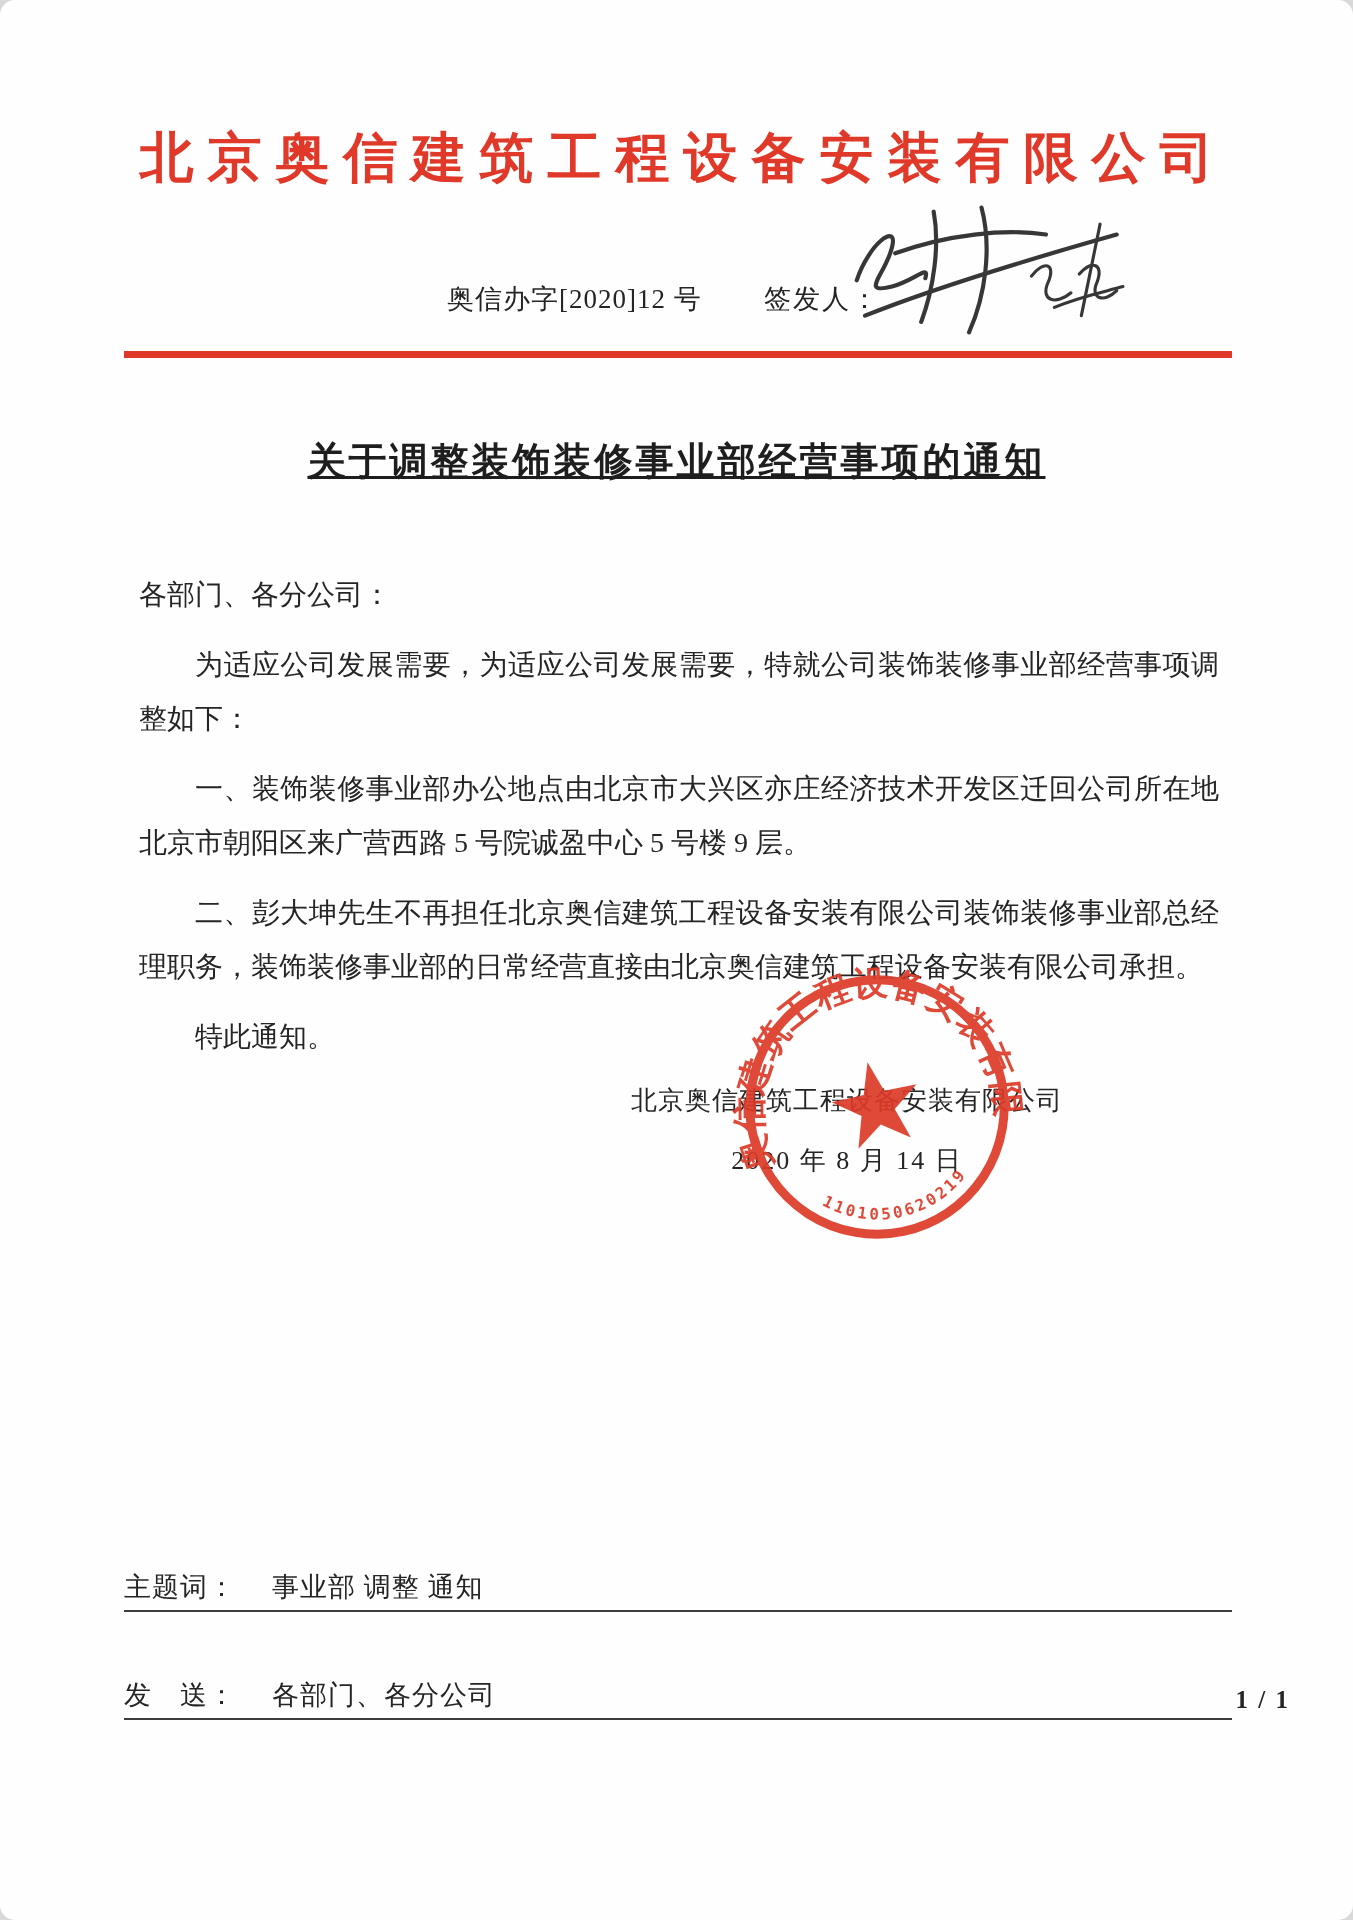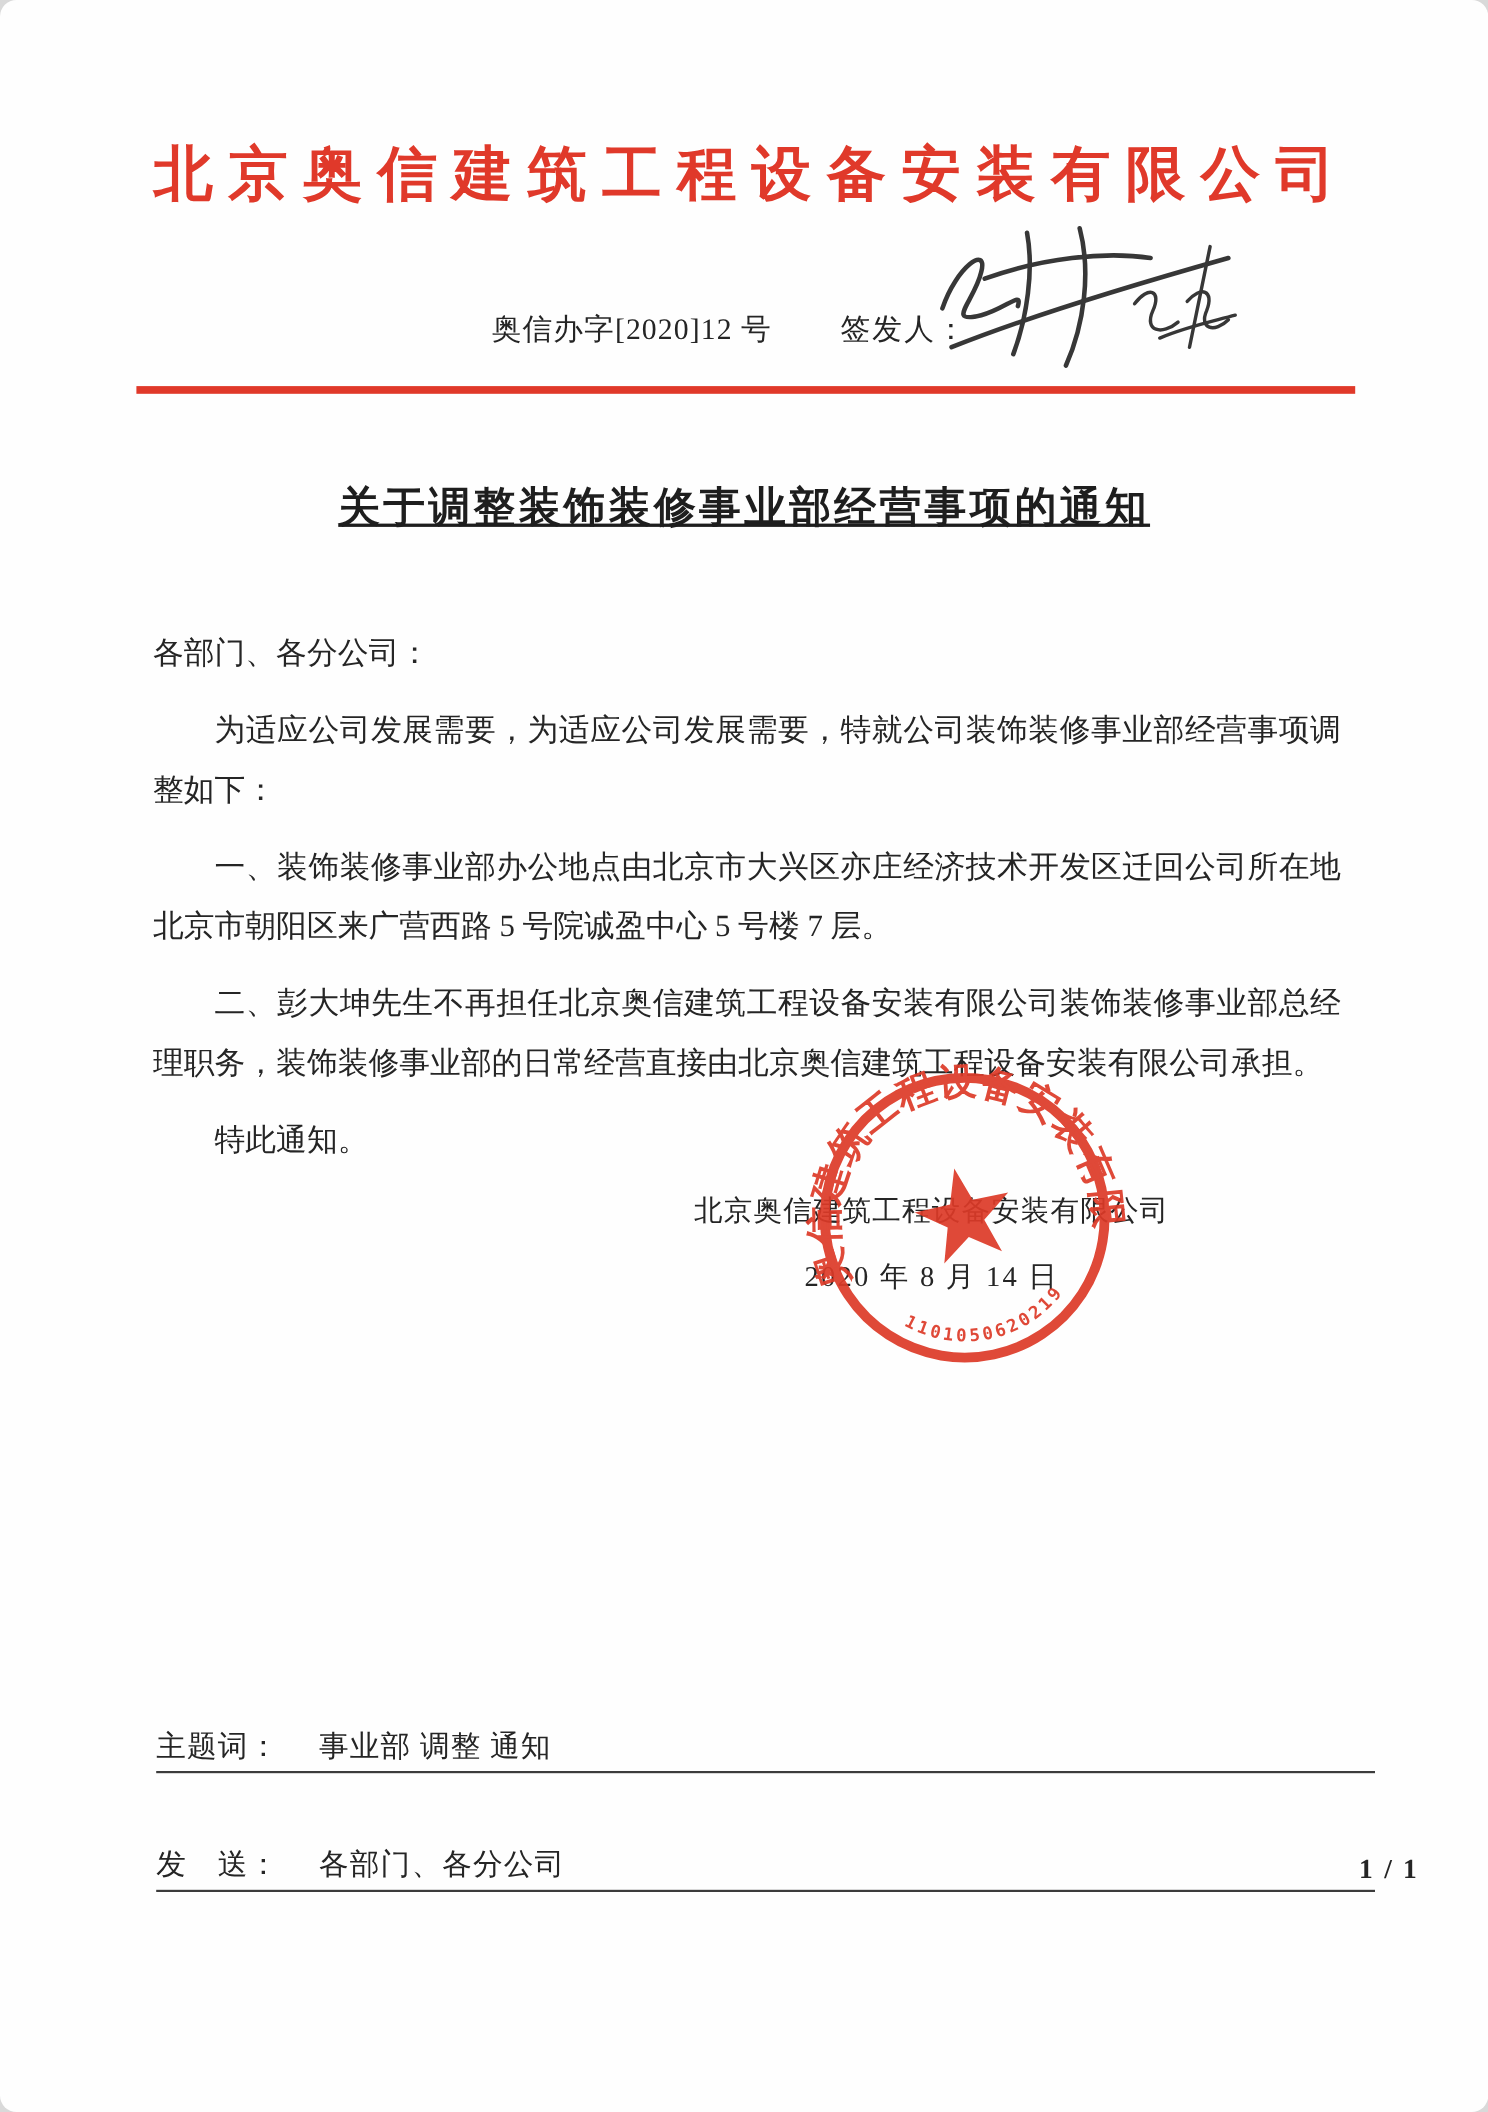--- a/index.html
+++ b/index.html
@@ -45,21 +45,21 @@
   .seal {
     position:absolute; left:728px; top:958px; width:298px; height:298px;
     transform:rotate(-12deg); opacity:.92; pointer-events:none;
   }
 
   
   .footer-row {
     position:absolute; left:124px; width:1108px; height:40px;
     border-bottom:2px solid #3c3c3c;
     display:flex; align-items:flex-start; gap:36px;
-    font-size:27px; line-height:34px; letter-spacing:1px;margin-left:18px;
+    font-size:27px; line-height:34px; letter-spacing:1px;
   }
   .footer-row.r1 { top:1570px; }
   .footer-row.r2 { top:1624px; }
   .footer-row.r3 { top:1678px; }
 
   .page-num {
     position:absolute; top:1686px; left:0; width:1290px; text-align:right;
     font-size:25px; font-weight:bold; letter-spacing:2px;
   }
 </style>
@@ -89,21 +89,21 @@
     </svg>
   </div>
 
   <div class="red-rule" style="background-color: rgb(224, 57, 42);"></div>
 
   <div class="doc-title">关于调整装饰装修事业部经营事项的通知</div>
 
   <div class="body-text">
     <p class="salutation">各部门、各分公司：</p>
     <p>为适应公司发展需要，为适应公司发展需要，特就公司装饰装修事业部经营事项调整如下：</p>
-    <p>一、装饰装修事业部办公地点由北京市大兴区亦庄经济技术开发区迁回公司所在地北京市朝阳区来广营西路 5 号院诚盈中心 5 号楼 7 层。</p>
+    <p>一、装饰装修事业部办公地点由北京市大兴区亦庄经济技术开发区迁回公司所在地北京市朝阳区来广营西路 5 号院诚盈中心 5 号楼 9 层。</p>
     <p>二、彭大坤先生不再担任北京奥信建筑工程设备安装有限公司装饰装修事业部总经理职务，装饰装修事业部的日常经营直接由北京奥信建筑工程设备安装有限公司承担。</p>
     <p>特此通知。</p>
   </div>
 
   <div class="signoff">
     <div class="signoff-company">北京奥信建筑工程设备安装有限公司</div>
     <div class="signoff-date">2020 年 8 月 14 日</div>
   </div>
 
   <svg class="seal" viewBox="0 0 300 300">

